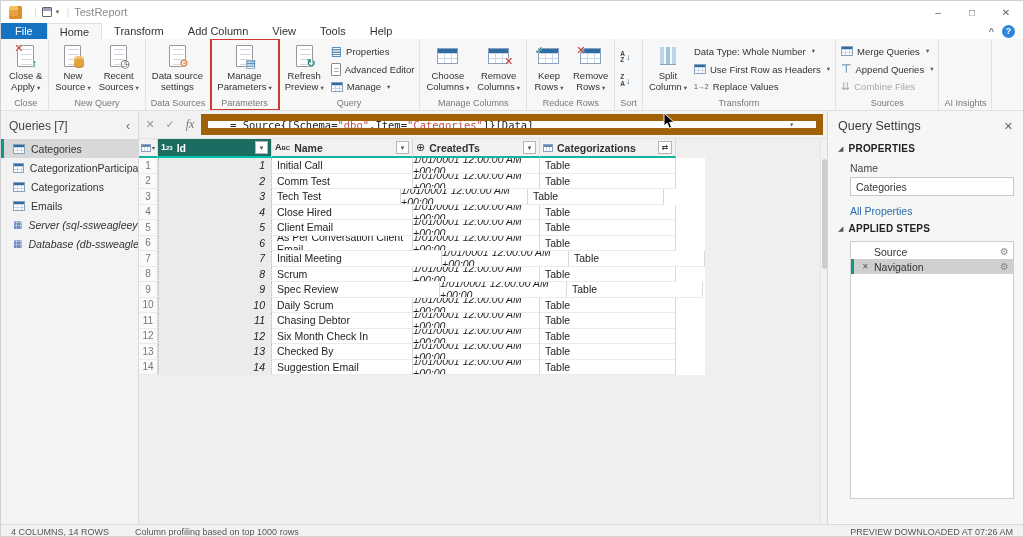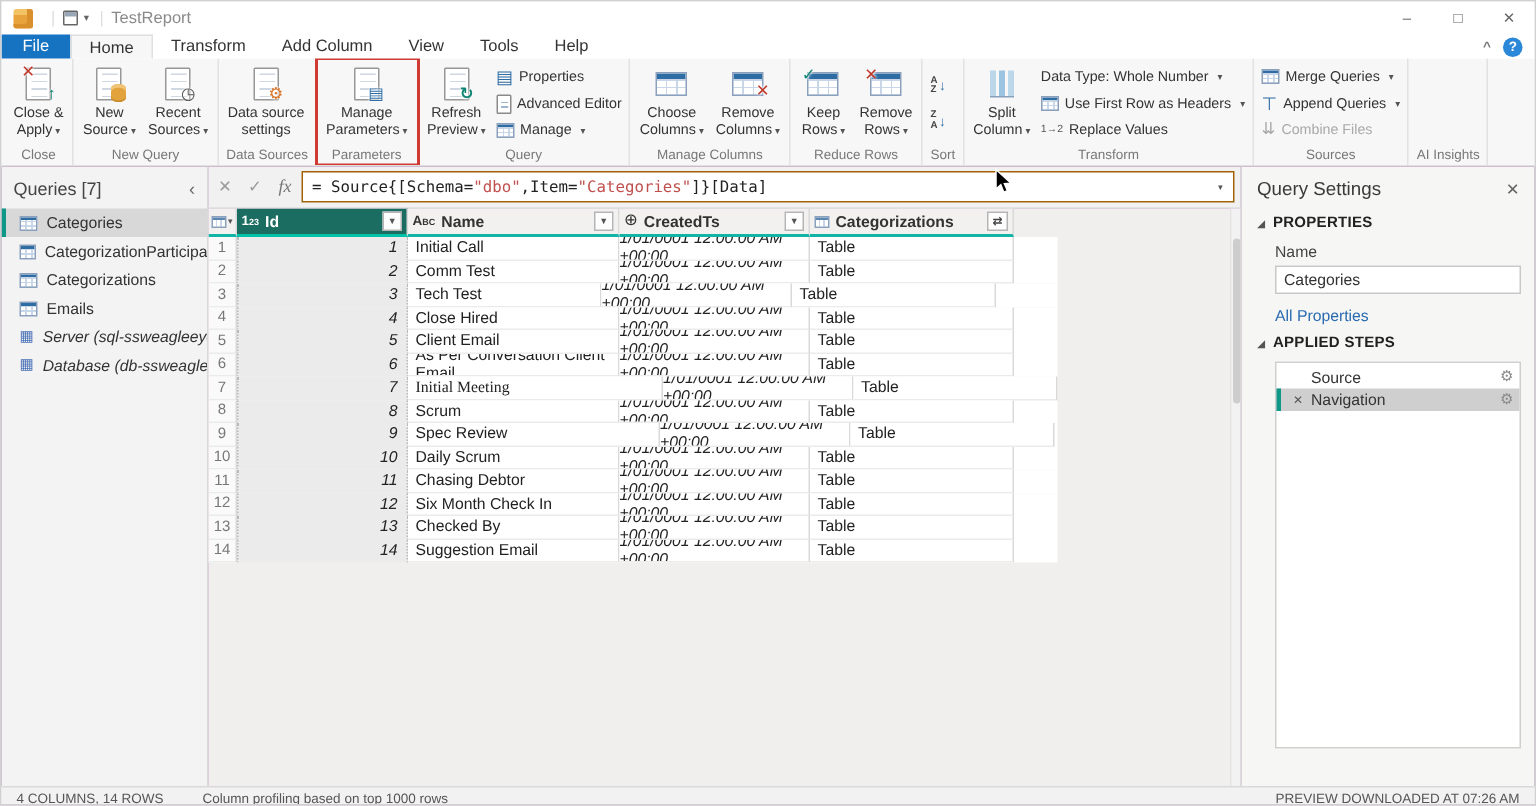--- a/index.html
+++ b/index.html
@@ -64,38 +64,38 @@
   .shape-bars { width:16px; height:18px; background:
       linear-gradient(90deg, #bcd6ea 0 4px, rgba(0,0,0,0) 4px 6px, #9cc3e0 6px 10px, rgba(0,0,0,0) 10px 12px, #bcd6ea 12px 16px); border-bottom:1px solid #8aa0bd; }
   .shape-group { width:16px; height:16px; position:relative; }
   .shape-group::before { content:""; position:absolute; top:0; left:1px; width:13px; height:6px; border:1px solid #7b7b7b; border-radius:2px; background:#fff; }
   .shape-group::after { content:""; position:absolute; bottom:0; left:4px; width:10px; height:5px; border:1px solid #7b7b7b; background:#fff; }
   .sort-ic { display:flex; align-items:center; gap:1px; }
   .sort-ic .letters { font-size:6.5px; line-height:6.5px; color:#444; font-weight:bold; display:flex; flex-direction:column; }
   .sort-ic .arr { font-size:9px; color:#2e6da4; }
 
   
-  .main { height:413px; display:flex; align-items:stretch; background:#701a75; }
+  .main { height:413px; display:flex; align-items:stretch; background:#5eead4; }
 
   
   .queries { width:138px; flex:none; background:#f3f3f3; border-right:1px solid #d9d9d9; font-size:11px; }
   .queries-hdr { display:flex; align-items:center; padding:8px 8px 6px; color:#444; font-size:12px; }
   .collapse { margin-left:auto; color:#666; font-size:12px; }
   .q-item { height:19px; display:flex; align-items:center; gap:6px; padding-left:9px; color:#333; border-left:3px solid rgba(0,0,0,0); }
   .q-item.sel { background:#d8d8d8; border-left:3px solid #0f9888; }
   .q-item .q-lbl { white-space:nowrap; overflow:hidden; font-size:10.5px; }
   .q-item .q-lbl.it { font-style:italic; }
   .param-ic { font-size:10px; color:#4a72b8; line-height:1; }
 
   
   .center { flex:1; display:flex; flex-direction:column; position:relative; min-width:0; }
   .fxbar { height:28px; display:flex; align-items:center; background:#f1f1f1; padding:0 4px 0 2px; gap:2px; border-bottom:1px solid #e3e3e3; }
   .fx-btn { width:18px; height:18px; display:flex; align-items:center; justify-content:center; color:#9a9a9a; font-size:11px; }
   .fx-btn.fx { font-style:italic; font-family:"Liberation Serif",serif; font-size:12px; color:#777; }
-  .fx-input { flex:1; height:21px; background:#fff; border:1px solid #a16207; display:flex; align-items:center; padding:0 6px; font-family:"DejaVu Sans Mono","Liberation Mono",monospace; font-size:10.5px; color:#222; overflow:hidden; white-space:pre; }
+  .fx-input { flex:1; height:21px; background:#fff; border:7px solid #a16207; display:flex; align-items:center; padding:0 22px; font-family:"DejaVu Sans Mono","Liberation Mono",monospace; font-size:10.5px; color:#222; overflow:hidden; white-space:pre; }
   .fx-input .str { color:#c0504d; }
   .fx-chevron { margin-left:auto; color:#555; font-size:8px; padding-left:6px; }
 
   
   .gridwrap { flex:1; position:relative; background:#f0efed; overflow:hidden; }
   .grid { position:absolute; left:0; top:0; }
   .hdr-row { display:flex; height:19px; }
   .cell { flex:none; border-right:1px solid #d9d9d9; display:flex; align-items:center; overflow:hidden; }
   .hdr-cell { background:#f2f1f0; border-bottom:2px solid #12b5a5; font-size:10.5px; color:#333; font-weight:bold; padding:0 3px; gap:4px; }
   .hdr-cell.selhdr { background:#1b6d62; color:#fff; border-bottom:2px solid #00c2a8; }
@@ -545,21 +545,21 @@
             <div class="g-row">
               <div class="cell c-gut" style="width: 19px;">6</div>
               <div class="cell c-id" style="width: 114px;">6</div>
               <div class="cell c-name" style="width: 141px;">As Per Conversation Client Email</div>
               <div class="cell c-date" style="width: 127px;">1/01/0001 12:00:00 AM +00:00</div>
               <div class="cell c-link" style="width: 136px;">Table</div>
             </div>
             <div class="g-row">
               <div class="cell c-gut" style="width: 19px;">7</div>
               <div class="cell c-id" style="width: 114px;">7</div>
-              <div class="cell c-name" style="width: 170px; font-family: Liberation Serif, serif;">Initial Meeting</div>
+              <div class="cell c-name" style="width: 170px;">Initial Meeting</div>
               <div class="cell c-date" style="width: 127px;">1/01/0001 12:00:00 AM +00:00</div>
               <div class="cell c-link" style="width: 136px;">Table</div>
             </div>
             <div class="g-row">
               <div class="cell c-gut" style="width: 19px;">8</div>
               <div class="cell c-id" style="width: 114px;">8</div>
               <div class="cell c-name" style="width: 141px;">Scrum</div>
               <div class="cell c-date" style="width: 127px;">1/01/0001 12:00:00 AM +00:00</div>
               <div class="cell c-link" style="width: 136px;">Table</div>
             </div>

